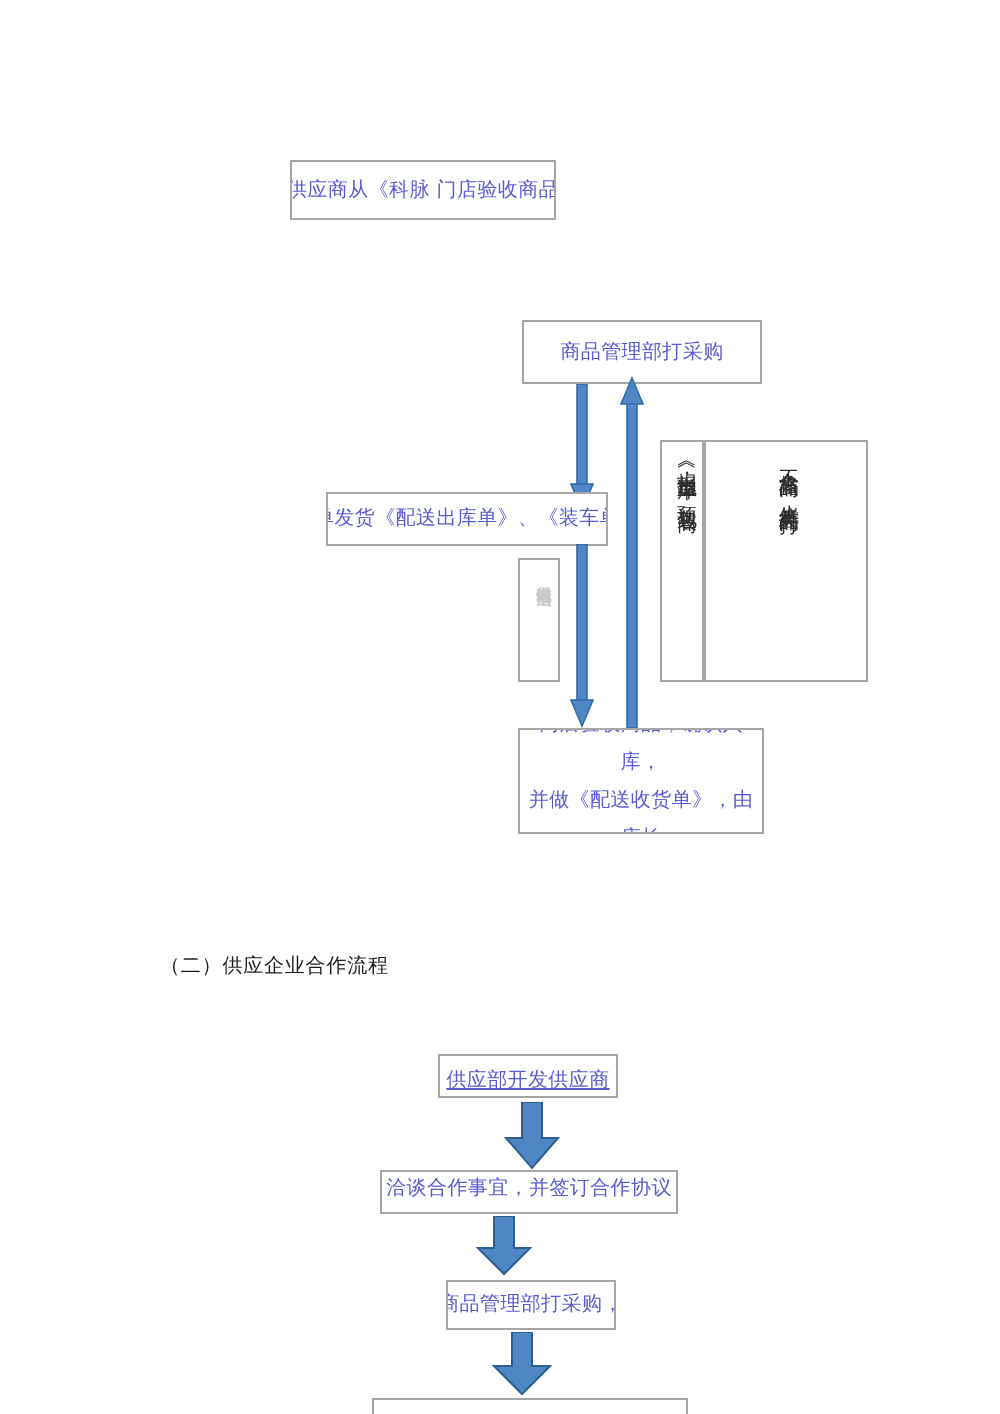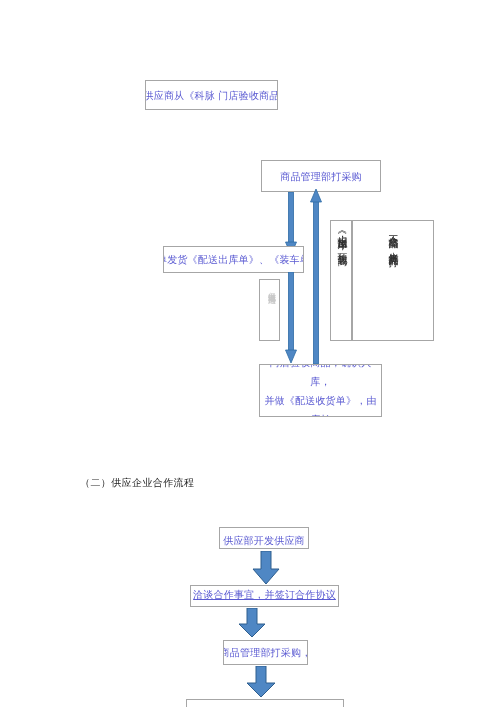--- a/index.html
+++ b/index.html
@@ -40,25 +40,25 @@
   }
   .box.two-line {
     white-space: normal;
     flex-direction: column;
     justify-content: center;
     line-height: 19px;
   }
   .box.clip-bottom {
     align-items: flex-start;
     padding-top: 5px;
+    text-decoration: underline;
   }
   .box.clip-top {
     align-items: flex-end;
     padding-bottom: 4px;
-    text-decoration: underline;
   }
 
   
   .vbox {
     position: absolute;
     box-sizing: border-box;
     border: 1px solid #a6a6a6;
     background: #ffffff;
     overflow: hidden;
   }

